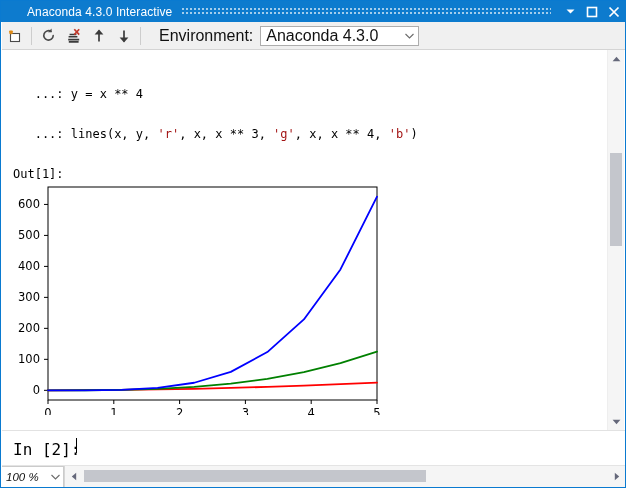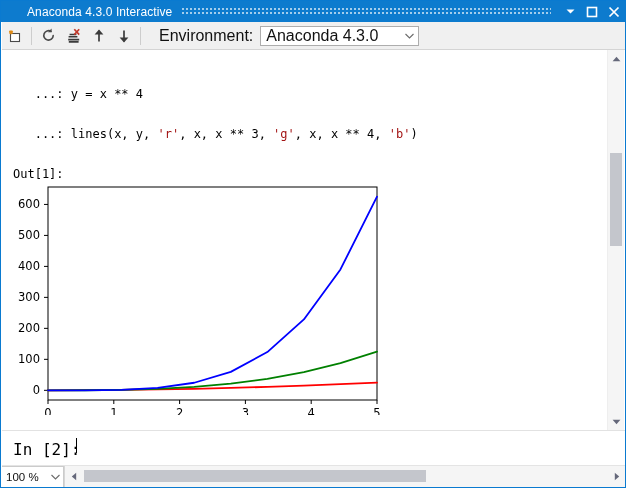--- a/index.html
+++ b/index.html
@@ -228,20 +228,21 @@
     position: relative;
     width: 62px;
     height: 21px;
     background: #ffffff;
     border: 1px solid #cbcbcb;
     border-left: none;
     border-bottom: none;
     box-sizing: border-box;
     display: flex;
     align-items: center;
+    font-style: italic;
   }
   .zoom-value {
     font-size: 11.5px;
     color: #111111;
     padding-left: 4px;
     flex: 1;
     white-space: nowrap;
   }
   .zoom-arrow {
     width: 15px;

